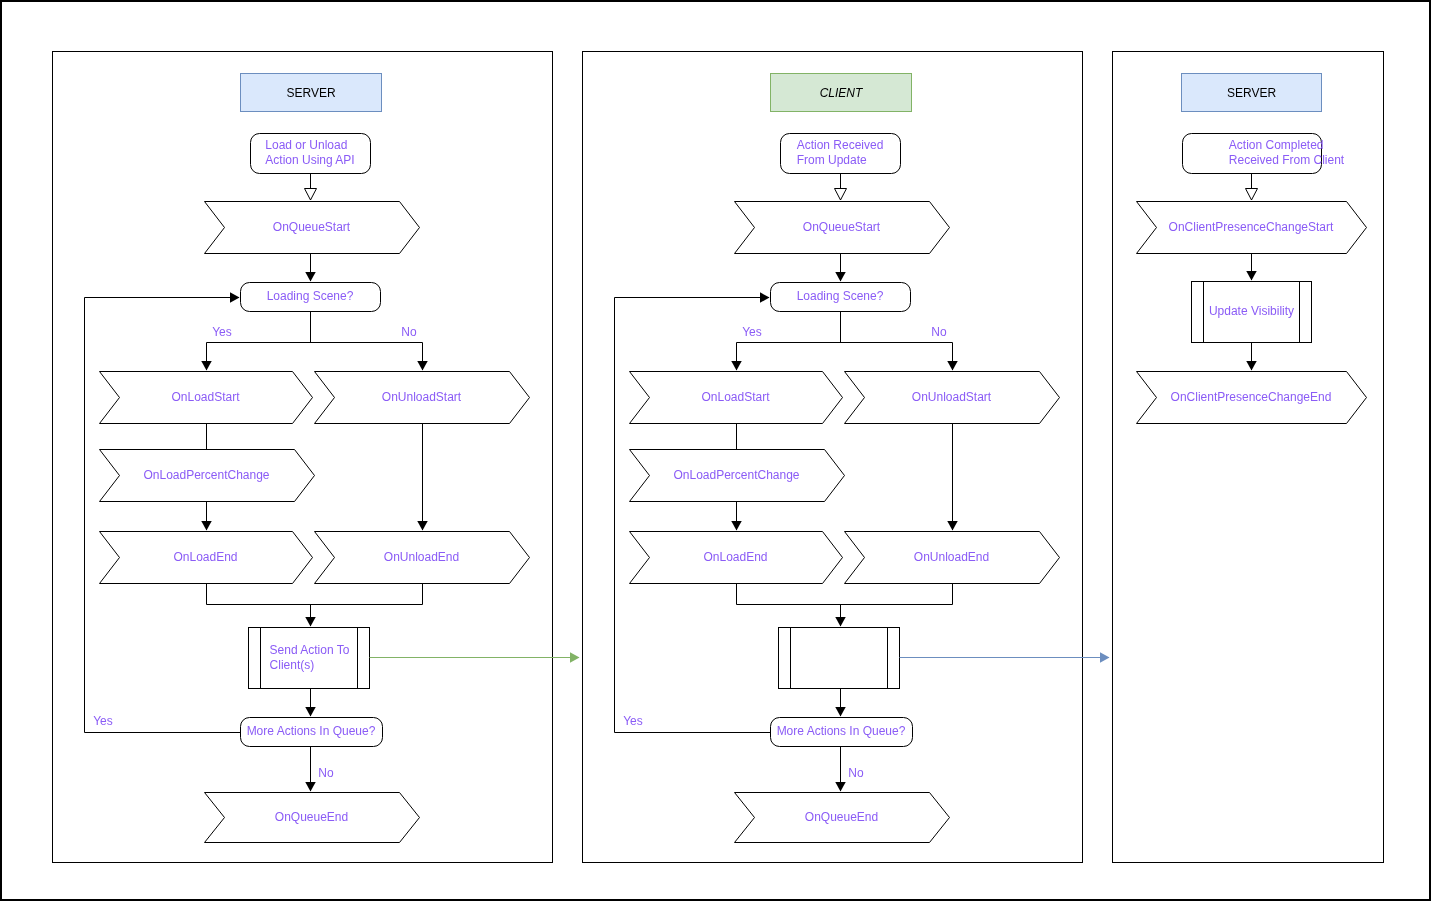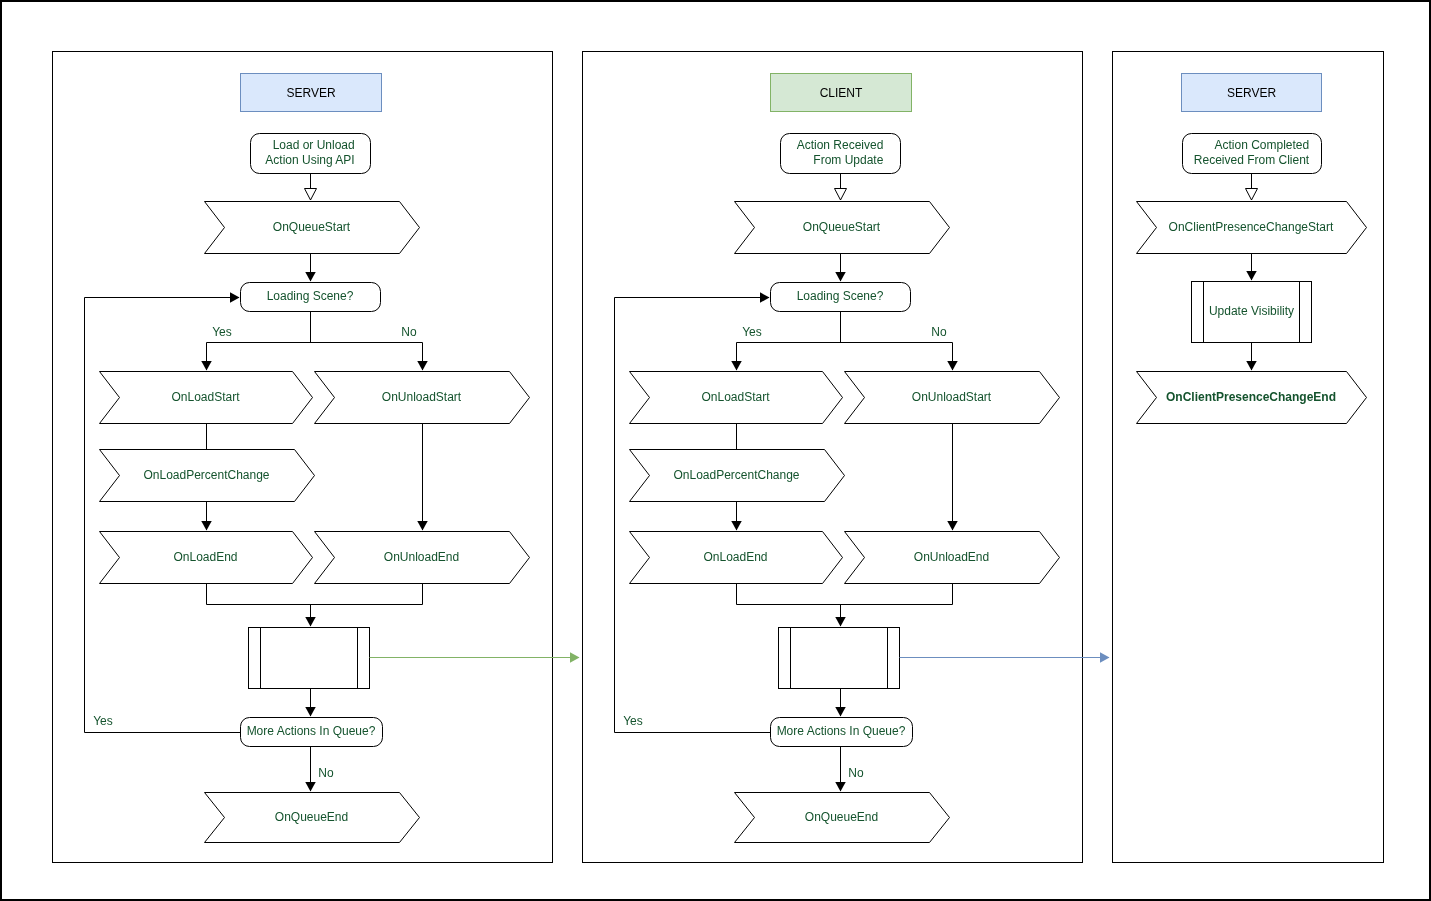--- a/index.html
+++ b/index.html
@@ -29,37 +29,37 @@
   .hdr-green{background:#d5e8d4;border-color:#82b366;}
   svg.shapes{position:absolute;left:0;top:0;}
   .node{fill:#ffffff;stroke:#000000;stroke-width:1;}
   .bar{stroke:#000000;stroke-width:1;fill:none;}
   .edge{stroke:#000000;stroke-width:1;fill:none;}
   .edge-green{stroke:#82b366;stroke-width:1;fill:none;}
   .edge-blue{stroke:#6c8ebf;stroke-width:1;fill:none;}
   .lbl{
     position:absolute;
     display:flex;align-items:center;justify-content:center;
-    text-align:right;
+    text-align:left;
     white-space:pre-line;
-    font-size:12px;line-height:1.25;color:#14532d;
+    font-size:12px;line-height:1.25;color:#8b5cf6;
     pointer-events:none;
   }
 </style>
 </head>
 <body>
 
 <div class="stage">
 
   <div class="panel" style="left:50px;top:49px;width:501px;height:812px;"></div>
   <div class="panel" style="left:580px;top:49px;width:501px;height:812px;"></div>
   <div class="panel" style="left:1110px;top:49px;width:272px;height:812px;"></div>
 
   <div class="hdr hdr-blue" style="left:238px;top:71px;width:142px;height:39px;">SERVER</div>
-  <div class="hdr hdr-green" style="left:768px;top:71px;width:142px;height:39px;">CLIENT</div>
+  <div class="hdr hdr-green" style="left:768px;top:71px;width:142px;height:39px;font-style:italic;">CLIENT</div>
   <div class="hdr hdr-blue" style="left:1179px;top:71px;width:141px;height:39px;">SERVER</div>
 
   <svg class="shapes" width="1431" height="901" viewBox="0 0 1431 901">
     <defs>
       <marker id="aFill" markerUnits="userSpaceOnUse" markerWidth="12" markerHeight="13" refX="9.5" refY="5.5" orient="auto">
         <path d="M0,0 L10,5.5 L0,11 Z" fill="#000000"></path>
       </marker>
       <marker id="aOpen" markerUnits="userSpaceOnUse" markerWidth="14" markerHeight="14" refX="12" refY="6.5" orient="auto">
         <path d="M0.5,0.5 L12,6.5 L0.5,12.5 Z" fill="#ffffff" stroke="#000000"></path>
       </marker>
@@ -140,20 +140,22 @@
 Action Using API</div>
   <div class="lbl" style="left:202px;top:199px;width:215px;height:52px;">OnQueueStart</div>
   <div class="lbl" style="left:238px;top:280px;width:140px;height:29px;">Loading Scene?</div>
   <div class="lbl" style="left:204px;top:322px;width:32px;height:16px;">Yes</div>
   <div class="lbl" style="left:391px;top:322px;width:32px;height:16px;">No</div>
   <div class="lbl" style="left:97px;top:369px;width:213px;height:52px;">OnLoadStart</div>
   <div class="lbl" style="left:312px;top:369px;width:215px;height:52px;">OnUnloadStart</div>
   <div class="lbl" style="left:97px;top:447px;width:215px;height:52px;">OnLoadPercentChange</div>
   <div class="lbl" style="left:97px;top:529px;width:213px;height:52px;">OnLoadEnd</div>
   <div class="lbl" style="left:312px;top:529px;width:215px;height:52px;">OnUnloadEnd</div>
+  <div class="lbl" style="left:259px;top:625px;width:97px;height:61px;">Send Action To
+Client(s)</div>
   <div class="lbl" style="left:238px;top:715px;width:142px;height:29px;">More Actions In Queue?</div>
   <div class="lbl" style="left:85px;top:711px;width:32px;height:16px;">Yes</div>
   <div class="lbl" style="left:311px;top:763px;width:26px;height:16px;">No</div>
   <div class="lbl" style="left:202px;top:790px;width:215px;height:50px;">OnQueueEnd</div>
 
   <div class="lbl" style="left:778px;top:131px;width:120px;height:40px;">Action Received
 From Update</div>
   <div class="lbl" style="left:732px;top:199px;width:215px;height:52px;">OnQueueStart</div>
   <div class="lbl" style="left:768px;top:280px;width:140px;height:29px;">Loading Scene?</div>
   <div class="lbl" style="left:734px;top:322px;width:32px;height:16px;">Yes</div>
@@ -161,19 +163,19 @@
   <div class="lbl" style="left:627px;top:369px;width:213px;height:52px;">OnLoadStart</div>
   <div class="lbl" style="left:842px;top:369px;width:215px;height:52px;">OnUnloadStart</div>
   <div class="lbl" style="left:627px;top:447px;width:215px;height:52px;">OnLoadPercentChange</div>
   <div class="lbl" style="left:627px;top:529px;width:213px;height:52px;">OnLoadEnd</div>
   <div class="lbl" style="left:842px;top:529px;width:215px;height:52px;">OnUnloadEnd</div>
   <div class="lbl" style="left:768px;top:715px;width:142px;height:29px;">More Actions In Queue?</div>
   <div class="lbl" style="left:615px;top:711px;width:32px;height:16px;">Yes</div>
   <div class="lbl" style="left:841px;top:763px;width:26px;height:16px;">No</div>
   <div class="lbl" style="left:732px;top:790px;width:215px;height:50px;">OnQueueEnd</div>
 
-  <div class="lbl" style="left:1180px;top:131px;width:139px;height:40px;">Action Completed
+  <div class="lbl" style="left:1180px;top:131px;width:139px;height:40px;padding-left:35px;">Action Completed
 Received From Client</div>
   <div class="lbl" style="left:1201px;top:279px;width:97px;height:61px;">Update Visibility</div>
   <div class="lbl" style="left:1134px;top:199px;width:230px;height:52px;">OnClientPresenceChangeStart</div>
-  <div class="lbl" style="left:1134px;top:369px;width:230px;height:52px;font-weight:bold;">OnClientPresenceChangeEnd</div>
+  <div class="lbl" style="left:1134px;top:369px;width:230px;height:52px;">OnClientPresenceChangeEnd</div>
 
 </div>
 
 </body></html>

